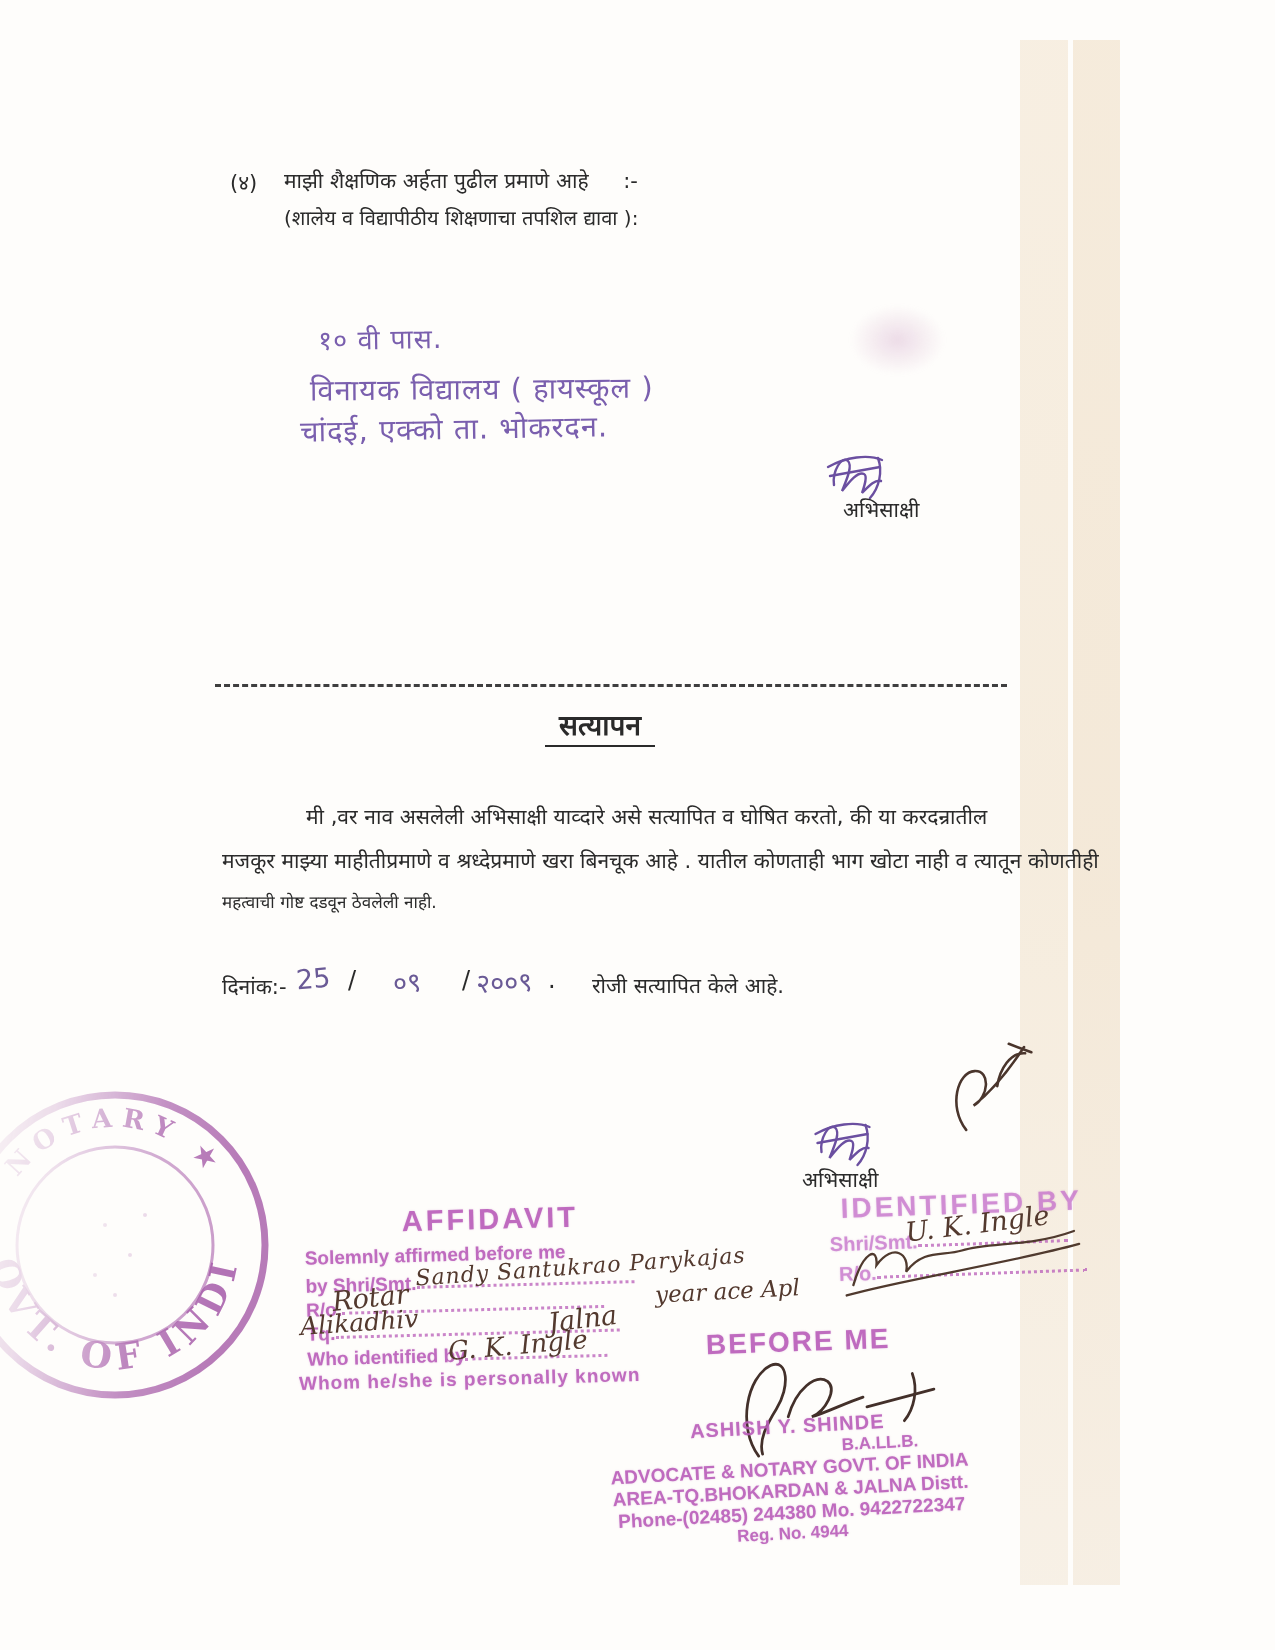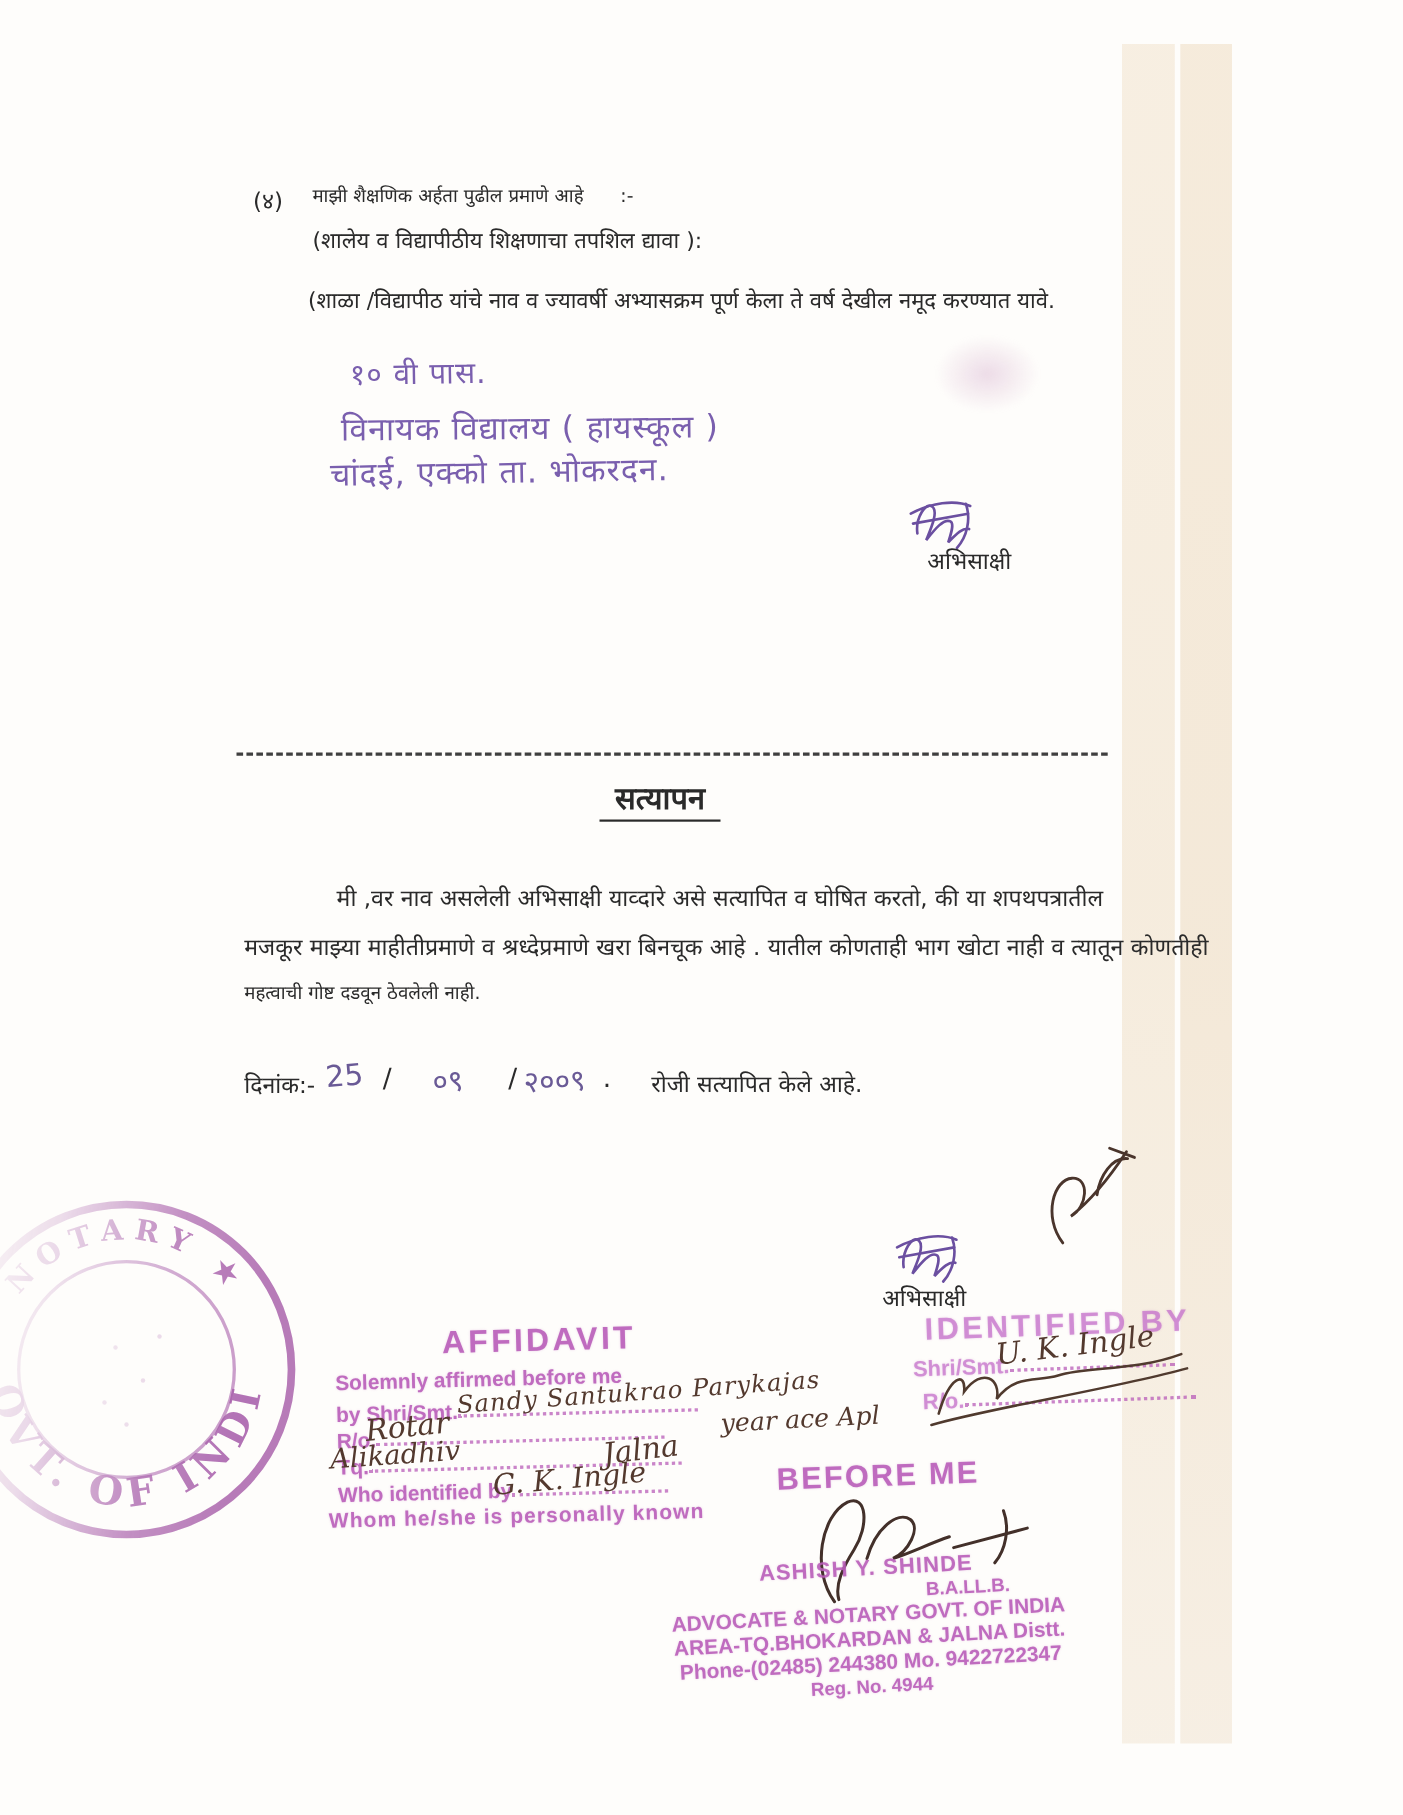--- a/index.html
+++ b/index.html
@@ -30,26 +30,25 @@
 </style>
 </head>
 <body>
 
 <div id="page">
 
   <div class="band band1"></div>
   <div class="band band2"></div>
 
   <div class="abs dev printed" style="left:230px;top:168px;font-size:21px;">(४)</div>
-  <div class="abs dev printed" style="left:284px;top:166px;font-size:17px;">
+  <div class="abs dev printed" style="left:284px;top:166px;font-size:21px;">
     <span>माझी शैक्षणिक अर्हता पुढील प्रमाणे आहे</span>
     <span style="margin-left:28px;">:-</span>
   </div>
   <div class="abs dev printed" style="left:284px;top:204px;font-size:20px;">(शालेय व विद्यापीठीय शिक्षणाचा तपशिल द्यावा ):</div>
-  <div class="abs dev printed" style="left:280px;top:259px;font-size:20px;">(शाळा /विद्यापीठ यांचे नाव व ज्यावर्षी अभ्यासक्रम पूर्ण केला ते वर्ष देखील नमूद करण्यात यावे.</div>
 
   <div class="abs dev hw-purple" style="left:318px;top:320px;font-size:27px;transform:rotate(-1deg);">१० वी पास.</div>
   <div class="abs dev hw-purple" style="left:310px;top:368px;font-size:29px;transform:rotate(-0.5deg);">विनायक विद्यालय ( हायस्कूल )</div>
   <div class="abs dev hw-purple" style="left:300px;top:408px;font-size:29px;transform:rotate(-1deg);">चांदई, एक्को ता. भोकरदन.</div>
 
   <div class="abs smudge" style="left:850px;top:305px;width:95px;height:70px;"></div>
 
   <div class="abs" style="left:820px;top:445px;">
     <svg width="70" height="55" viewBox="0 0 70 55" fill="none">
       <g stroke="#6b4fa0" stroke-width="2.4" stroke-linecap="round">
@@ -59,21 +58,21 @@
         <path d="M58 13 C 63 27, 59 43, 50 53"></path>
       </g>
     </svg>
   </div>
   <div class="abs dev printed" style="left:843px;top:495px;font-size:21px;">अभिसाक्षी</div>
 
   <div class="abs sep-dashed" style="left:215px;top:684px;width:792px;"></div>
 
   <div class="abs dev printed underline-heading" style="left:545px;top:705px;font-size:28px;font-weight:bold;">सत्यापन</div>
 
-  <div class="abs dev printed" style="left:306px;top:802px;font-size:21px;">मी ,वर नाव असलेली अभिसाक्षी याव्दारे असे सत्यापित व घोषित करतो, की या शपथपत्रातील</div>
+  <div class="abs dev printed" style="left:306px;top:802px;font-size:21px;">मी ,वर नाव असलेली अभिसाक्षी याव्दारे असे सत्यापित व घोषित करतो, की या करदन्रातील</div>
   <div class="abs dev printed" style="left:222px;top:846px;font-size:21px;">मजकूर माझ्या माहीतीप्रमाणे व श्रध्देप्रमाणे खरा बिनचूक आहे . यातील कोणताही भाग खोटा नाही व त्यातून कोणतीही</div>
   <div class="abs dev printed" style="left:222px;top:890px;font-size:17px;">महत्वाची गोष्ट दडवून ठेवलेली नाही.</div>
 
   <div class="abs dev printed" style="left:222px;top:972px;font-size:21px;">दिनांक:-</div>
   <div class="abs dev" style="left:296px;top:963px;font-size:27px;color:#6a5a96;transform:rotate(-5deg);">25</div>
   <div class="abs dev printed" style="left:348px;top:966px;font-size:24px;">/</div>
   <div class="abs dev" style="left:393px;top:963px;font-size:27px;color:#6a5a96;transform:rotate(-3deg);">०९</div>
   <div class="abs dev printed" style="left:462px;top:966px;font-size:24px;">/</div>
   <div class="abs dev" style="left:476px;top:963px;font-size:27px;color:#6a5a96;transform:rotate(-2deg);">२००९</div>
   <div class="abs dev printed" style="left:548px;top:966px;font-size:24px;">.</div>

